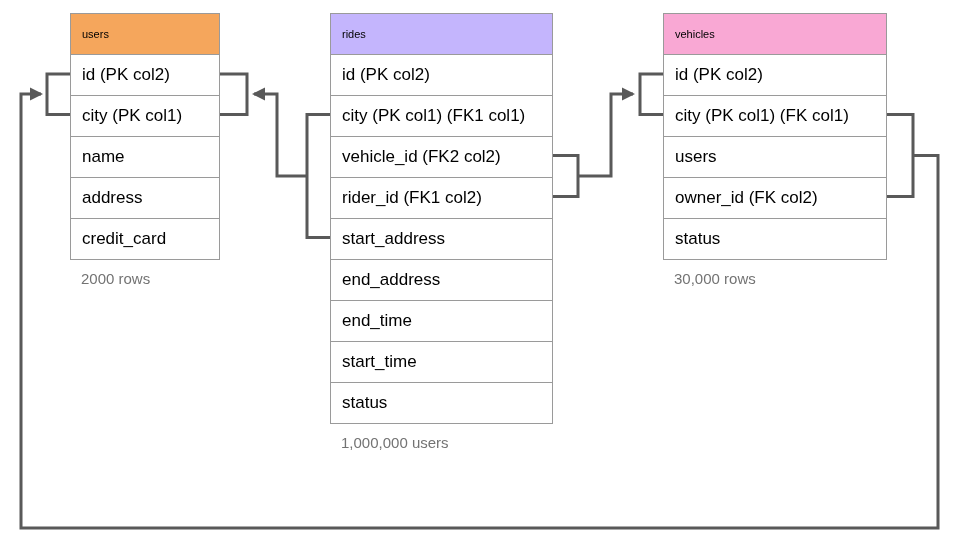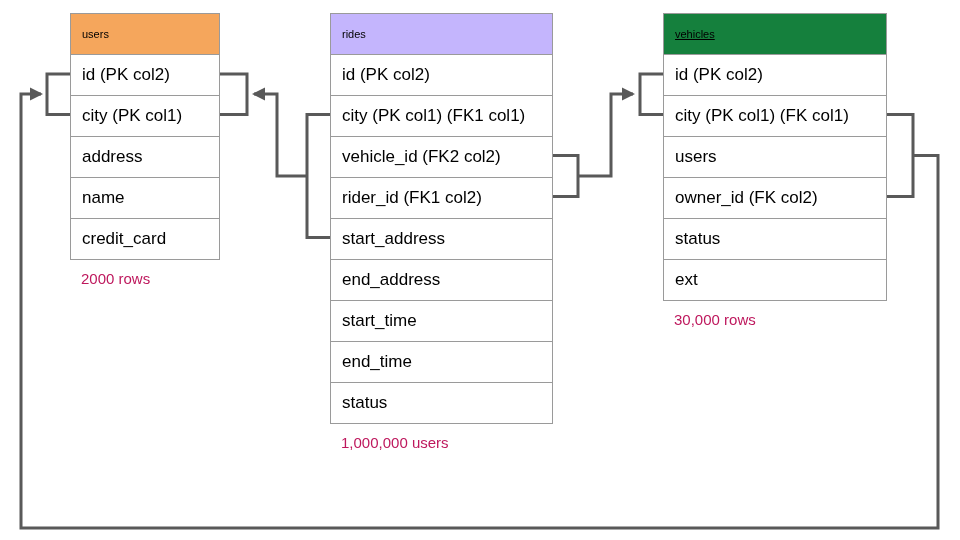--- a/index.html
+++ b/index.html
@@ -19,21 +19,21 @@
     height:40px;box-sizing:border-box;display:flex;align-items:center;
     padding:0 11px;font-size:11px;color:#000;
   }
   .db-table .row{
     height:41px;box-sizing:border-box;border-top:1px solid #9a9a9a;
     display:flex;align-items:center;padding:4px 11px;font-size:17px;
     color:#000;background:#fff;white-space:nowrap;overflow:hidden;
   }
   .caption{
     position:absolute;top:100%;left:10px;margin-top:11px;
-    font-size:15px;color:#be185d;white-space:nowrap;
+    font-size:15px;color:#737373;white-space:nowrap;
   }
   #table-users{left:70px;width:150px;}
   #table-rides{left:330px;width:223px;}
   #table-vehicles{left:663px;width:224px;}
 </style>
 </head>
 <body>
 
 <div class="canvas">
 
@@ -60,44 +60,43 @@
       <path class="link" d="M887,114.5 H913 V196.5 H887"></path>
       <path class="link" d="M913,155.5 H938 V528 H21 V94 H41" marker-end="url(#arrow)"></path>
       <path class="link" d="M70,74 H47 V114.5 H70"></path>
     </g>
   </svg>
 
   <div class="db-table" id="table-users">
     <div class="hdr" style="background-color: rgb(245, 166, 92);">users</div>
     <div class="row">id (PK col2)</div>
     <div class="row">city (PK col1)</div>
+    <div class="row">name</div>
     <div class="row">address</div>
-    <div class="row">name</div>
     <div class="row">credit_card</div>
     <div class="caption">2000 rows</div>
   </div>
 
   <div class="db-table" id="table-rides">
     <div class="hdr" style="background-color: #c4b5fd;">rides</div>
     <div class="row">id (PK col2)</div>
     <div class="row">city (PK col1) (FK1 col1)</div>
     <div class="row">vehicle_id (FK2 col2)</div>
     <div class="row">rider_id (FK1 col2)</div>
     <div class="row">start_address</div>
     <div class="row">end_address</div>
+    <div class="row">end_time</div>
     <div class="row">start_time</div>
-    <div class="row">end_time</div>
     <div class="row">status</div>
     <div class="caption">1,000,000 users</div>
   </div>
 
   <div class="db-table" id="table-vehicles">
-    <div class="hdr" style="background-color: #15803d; text-decoration: underline;">vehicles</div>
+    <div class="hdr" style="background-color: #f9a8d4;">vehicles</div>
     <div class="row">id (PK col2)</div>
     <div class="row">city (PK col1) (FK col1)</div>
     <div class="row">users</div>
     <div class="row">owner_id (FK col2)</div>
     <div class="row">status</div>
-    <div class="row">ext</div>
     <div class="caption">30,000 rows</div>
   </div>
 
 </div>
 
 </body></html>

